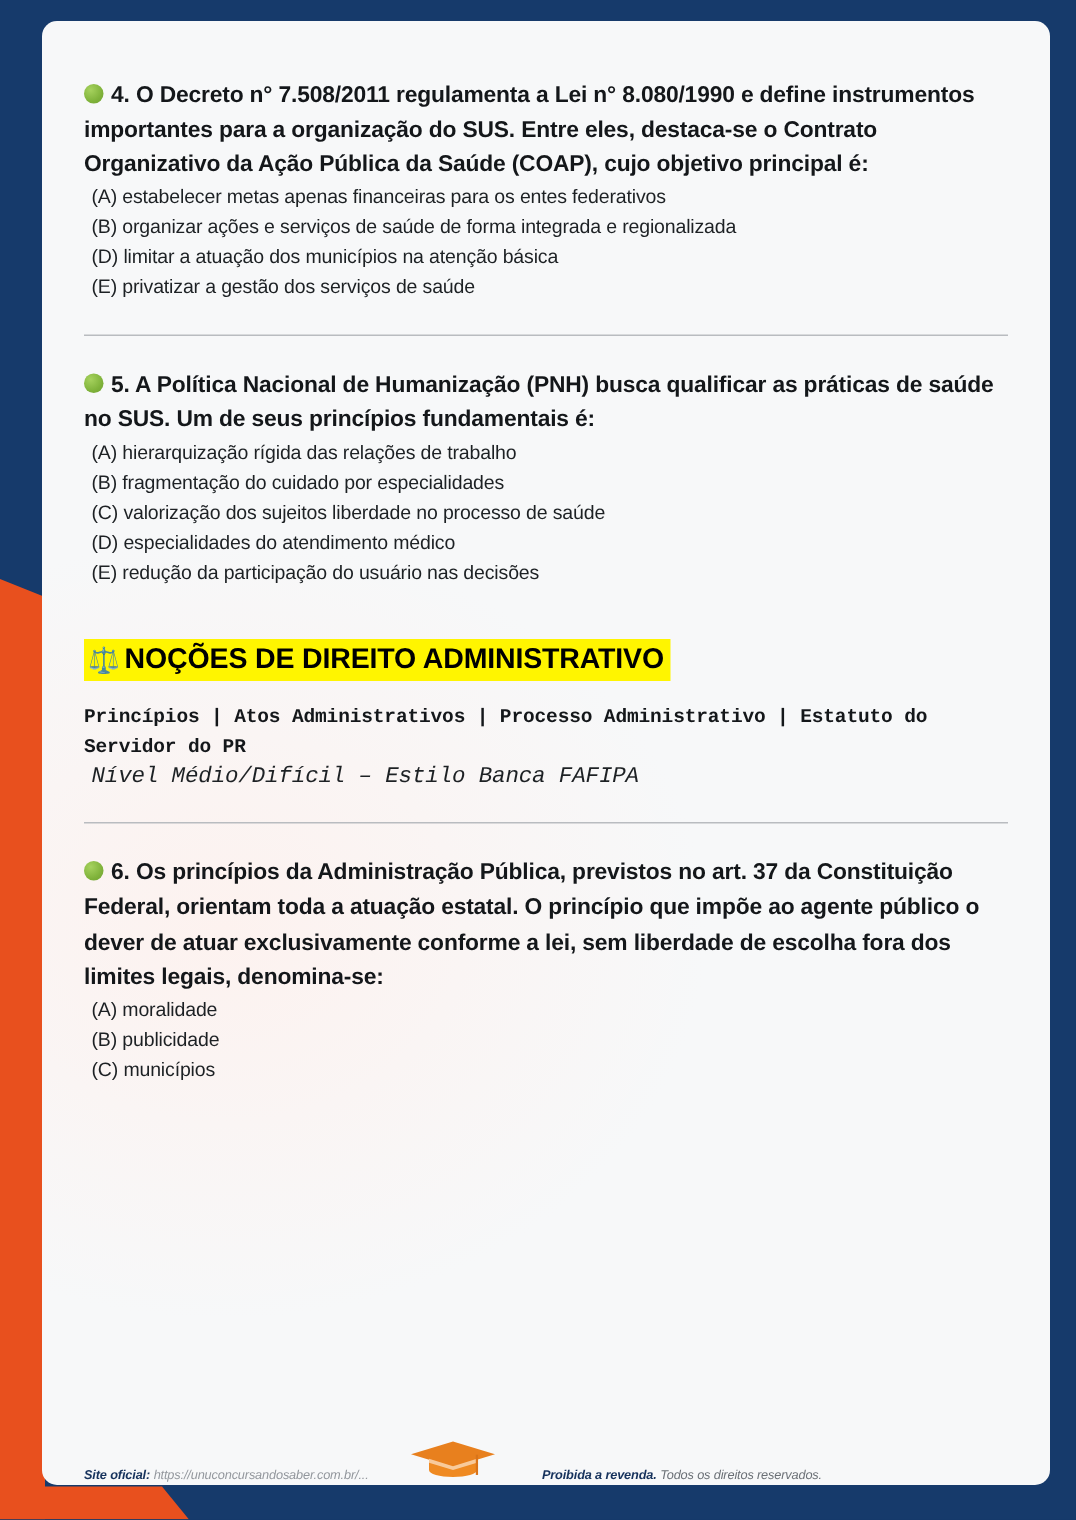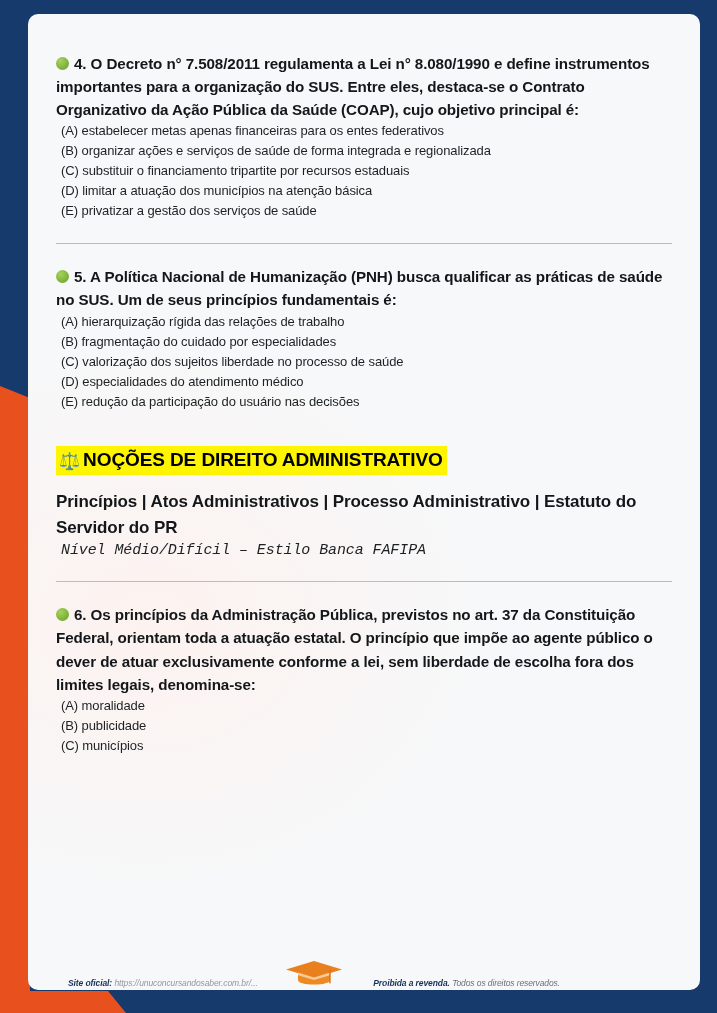--- a/index.html
+++ b/index.html
@@ -134,26 +134,27 @@
     letter-spacing: -0.1px;
     padding: 2px 4px 3px 3px;
     line-height: 1.22;
   }
   .scales-icon {
     font-size: 17px;
     vertical-align: -1px;
     margin-right: 3px;
   }
   .section-topics {
-    font-size: 17px;
+    font-size: 13px;
     font-weight: bold;
     color: #14171a;
     line-height: 1.5;
     margin: 14px 0 0 0;
     letter-spacing: -0.1px;
+    font-family: Liberation Mono, monospace;
   }
   .section-level {
     font-size: 15px;
     font-style: italic;
     color: #1d2124;
     margin: 2px 0 12px 0;
     padding-left: 5px;
     letter-spacing: -0.1px;
     font-family: Liberation Mono, monospace;
   }
@@ -161,21 +162,21 @@
   
   #footer {
     position: absolute;
     left: 0;
     bottom: 0;
     width: 672px;
     height: 34px;
   }
   .footer-row {
     position: absolute;
-    left: 12px; bottom: 0;
+    left: 0; bottom: 0;
     width: 548px;
     height: 34px;
     text-align: center;
   }
   .footer-left {
     position: absolute;
     left: 28px;
     bottom: 2px;
     font-size: 8.5px;
     white-space: nowrap;
@@ -233,21 +234,20 @@
     <div class="card-inner">
 
       <div class="question-block">
         <p class="q-stem">
           <span class="bullet-dot"></span><span class="q-number">4.</span>
           <span>O Decreto n° 7.508/2011 regulamenta a Lei n° 8.080/1990 e define instrumentos importantes para a organização do SUS. Entre eles, destaca-se o Contrato Organizativo da Ação Pública da Saúde (COAP), cujo objetivo principal é:</span>
         </p>
         <ul class="alt-list">
           <li class="alt-item">(A) estabelecer metas apenas financeiras para os entes federativos</li>
           <li class="alt-item">(B) organizar ações e serviços de saúde de forma integrada e regionalizada</li>
-          <li class="alt-item">(C) substituir o financiamento tripartite por recursos estaduais</li>
           <li class="alt-item">(D) limitar a atuação dos municípios na atenção básica</li>
           <li class="alt-item">(E) privatizar a gestão dos serviços de saúde</li>
         </ul>
       </div>
 
       <hr class="divider">
 
       <div class="question-block">
         <p class="q-stem">
           <span class="bullet-dot"></span><span class="q-number">5.</span>

